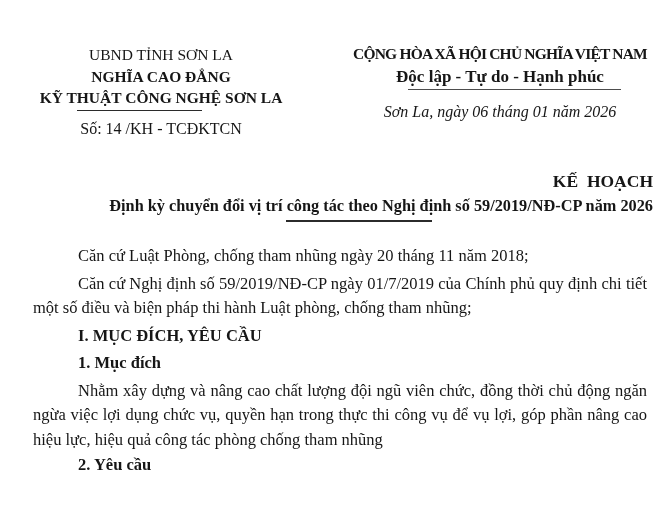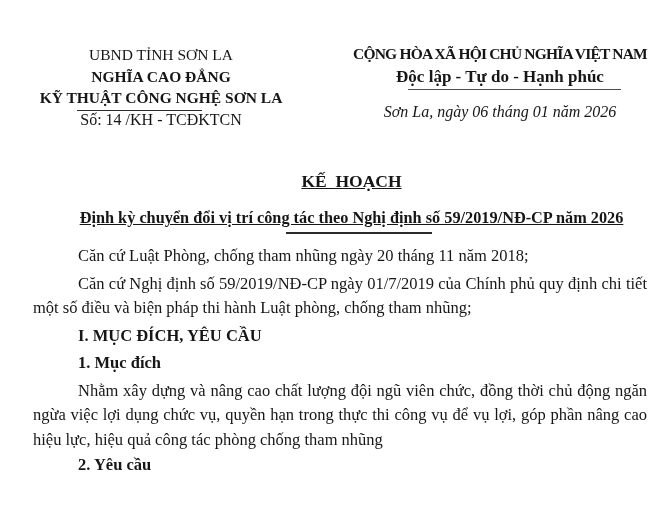--- a/index.html
+++ b/index.html
@@ -9,31 +9,31 @@
     background:#ffffff; color:#161616;
     font-family:"Liberation Serif", serif;
     -webkit-font-smoothing:antialiased;
   }
   
   .issuer { position:absolute; left:33px; top:44px; width:256px; text-align:center; }
   .issuer-parent { font-size:15.5px; line-height:22px; font-weight:normal; }
   .issuer-org1 { font-size:15.5px; line-height:22px; font-weight:bold; }
   .issuer-org2 { font-size:15.5px; line-height:19px; font-weight:bold; white-space:nowrap; }
   .issuer-rule { width:125px; border-top:1.6px solid #2b2b2b; margin:3px 0 0 44px; }
-  .doc-number { font-size:16px; white-space:nowrap; }
+  .doc-number { margin-top:9px; font-size:16px; white-space:nowrap; }
   
   .national { position:absolute; left:330px; top:44px; width:308px; text-align:center;margin-left:16px; }
   .motto1 { font-size:15.5px; line-height:20px; font-weight:bold; letter-spacing:-0.8px; white-space:nowrap; }
   .motto2 { font-size:17px; line-height:22px; font-weight:bold; margin-top:2px; white-space:nowrap; }
   .motto-rule { width:213px; border-top:1.7px solid #4d4d4d; margin:1px 0 0 62px; }
   .dateline { margin-top:13px; font-style:italic; font-size:16px; white-space:nowrap; }
   
-  .title-block { position:absolute; left:50px; right:12px; top:170px; text-align:center;text-decoration:underline; }
+  .title-block { position:absolute; left:50px; right:12px; top:170px; text-align:right; }
   .doc-title { font-size:17.5px; line-height:22px; font-weight:bold; white-space:pre; }
-  .doc-subtitle { font-size:16.3px; line-height:24px; font-weight:bold; margin-top:14px; white-space:nowrap; }
+  .doc-subtitle { font-size:16.3px; line-height:24px; font-weight:bold; margin-top:2px; white-space:nowrap; }
   .subtitle-rule { width:146px; border-top:2px solid #2b2b2b; margin:2px auto 0; transform:translateX(7px); }
   
   .body-text { position:absolute; left:33px; top:244px; width:614px; font-size:16.5px; line-height:24.5px; }
   .body-text p { text-align:justify; text-indent:45px; margin:0 0 3px 0; }
   .body-text .heading { font-weight:bold; text-indent:45px; text-align:left; margin:1px 0 3px 0; }
   .body-text p.last { margin-bottom:0; }
 </style>
 </head>
 <body>
 

